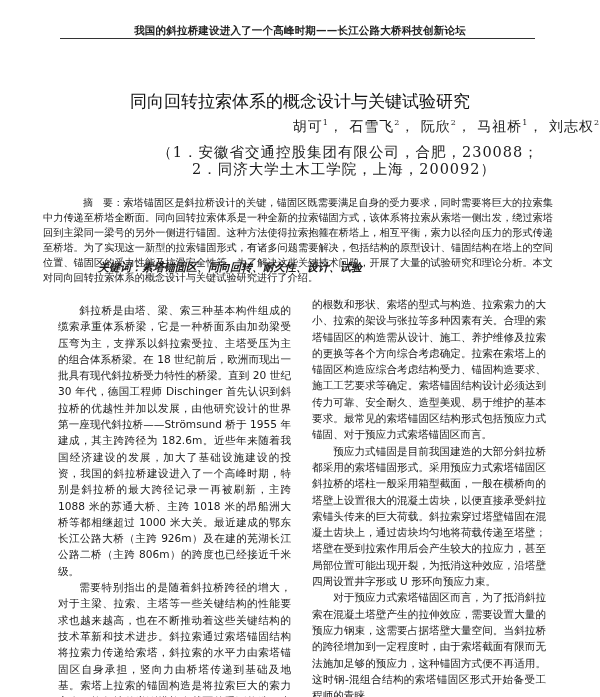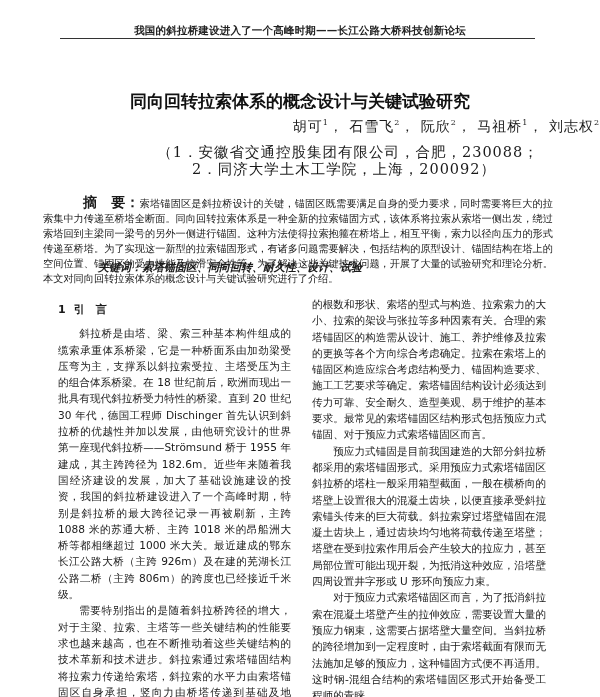--- a/index.html
+++ b/index.html
@@ -3,31 +3,31 @@
 <meta charset="utf-8">
 <style>
   html, body { margin: 0; padding: 0; background: #ffffff; }
   body { width: 600px; height: 697px; overflow: hidden; position: relative;
          font-family: "DejaVu Sans", sans-serif; color: #1a1a1a; }
   .running-head { position: absolute; top: 24px; left: 60px; width: 480px; text-align: center;
                   font-size: 10.5px; font-weight: bold; letter-spacing: 0.2px; color: #222; }
   .head-rule { position: absolute; top: 38px; left: 60px; width: 475px; height: 0;
                border-top: 1.2px solid #333; }
   .title { position: absolute; top: 90px; left: 0; width: 600px; text-align: center;
-           font-size: 17px; font-weight: bold; color: #111; }
+           font-size: 17px; font-weight: normal; color: #111; }
   .authors { position: absolute; top: 118px; left: 0; width: 600px; text-align: right;
              font-family: "DejaVu Serif", serif; font-size: 14px; letter-spacing: 1px; }
   .authors sup { font-size: 8px; }
   .affil { position: absolute; left: 0; width: 600px; text-align: center;
            font-family: "DejaVu Serif", serif; font-size: 14.5px; letter-spacing: 1px; }
   .affil1 { top: 143px; padding-left: 48px; }
   .affil2 { top: 160px; padding-left: 44px; }
   .abstract { position: absolute; top: 195px; left: 43px; width: 510px;
               font-size: 10.2px; line-height: 15px; text-align: justify; }
-  .abstract .lead { font-weight: bold; font-size: 14px; margin-left: 40px; }
+  .abstract .lead { font-weight: normal; font-size: 10px; margin-left: 40px; }
   .keywords { position: absolute; top: 260px; left: 98px; font-size: 11px; font-weight: bold; font-style: italic; }
   .col { position: absolute; top: 302px; font-size: 10.6px; line-height: 16.3px; text-align: justify; }
   .col-left { left: 58px; width: 233px; }
   .col-right { left: 312px; width: 234px; top: 296px; }
   .sec-head { font-weight: bold; font-size: 11px; margin-bottom: 7px; }
   .sec-head span { margin-right: 8px; }
   p { margin: 0; }
   .indent { text-indent: 2em; }
 </style>
 </head>
@@ -51,23 +51,20 @@
 
 <div class="abstract">
   <span class="lead">摘　要：</span><span>索塔锚固区是斜拉桥设计的关键，锚固区既需要满足自身的受力要求，同时需要将巨大的拉索集中力传递至桥塔全断面。同向回转拉索体系是一种全新的拉索锚固方式，该体系将拉索从索塔一侧出发，绕过索塔回到主梁同一梁号的另外一侧进行锚固。这种方法使得拉索抱箍在桥塔上，相互平衡，索力以径向压力的形式传递至桥塔。为了实现这一新型的拉索锚固形式，有诸多问题需要解决，包括结构的原型设计、锚固结构在塔上的空间位置、锚固区的受力性能及抗滑安全性等。为了解决这些关键技术问题，开展了大量的试验研究和理论分析。本文对同向回转拉索体系的概念设计与关键试验研究进行了介绍。</span>
 </div>
 
 <div class="keywords">
   <span>关键词：</span><span>索塔锚固区、同向回转、耐久性、设计、试验</span>
 </div>
 
 <div class="col col-left">
-  <div class="sec-head">
-    <span>1</span><span>引　言</span>
-  </div>
   <p class="indent">斜拉桥是由塔、梁、索三种基本构件组成的缆索承重体系桥梁，它是一种桥面系由加劲梁受压弯为主，支撑系以斜拉索受拉、主塔受压为主的组合体系桥梁。在 18 世纪前后，欧洲而现出一批具有现代斜拉桥受力特性的桥梁。直到 20 世纪 30 年代，德国工程师 Dischinger 首先认识到斜拉桥的优越性并加以发展，由他研究设计的世界第一座现代斜拉桥——Strömsund 桥于 1955 年建成，其主跨跨径为 182.6m。近些年来随着我国经济建设的发展，加大了基础设施建设的投资，我国的斜拉桥建设进入了一个高峰时期，特别是斜拉桥的最大跨径记录一再被刷新，主跨 1088 米的苏通大桥、主跨 1018 米的昂船洲大桥等都相继超过 1000 米大关。最近建成的鄂东长江公路大桥（主跨 926m）及在建的芜湖长江公路二桥（主跨 806m）的跨度也已经接近千米级。</p>
   <p class="indent">需要特别指出的是随着斜拉桥跨径的增大，对于主梁、拉索、主塔等一些关键结构的性能要求也越来越高，也在不断推动着这些关键结构的技术革新和技术进步。斜拉索通过索塔锚固结构将拉索力传递给索塔，斜拉索的水平力由索塔锚固区自身承担，竖向力由桥塔传递到基础及地基。索塔上拉索的锚固构造是将拉索巨大的索力安全、均匀地传递到塔柱全截面的重要构造。由于拉索强大的集中力作用，使得锚固区应力集中现象普遍存在。索塔锚固构造与拉索的布置、拉索</p>
 </div>
 
 <div class="col col-right">
   <p>的根数和形状、索塔的型式与构造、拉索索力的大小、拉索的架设与张拉等多种因素有关。合理的索塔锚固区的构造需从设计、施工、养护维修及拉索的更换等各个方向综合考虑确定。拉索在索塔上的锚固区构造应综合考虑结构受力、锚固构造要求、施工工艺要求等确定。索塔锚固结构设计必须达到传力可靠、安全耐久、造型美观、易于维护的基本要求。最常见的索塔锚固区结构形式包括预应力式锚固、对于预应力式索塔锚固区而言。</p>
   <p class="indent">预应力式锚固是目前我国建造的大部分斜拉桥都采用的索塔锚固形式。采用预应力式索塔锚固区斜拉桥的塔柱一般采用箱型截面，一般在横桥向的塔壁上设置很大的混凝土齿块，以便直接承受斜拉索锚头传来的巨大荷载。斜拉索穿过塔壁锚固在混凝土齿块上，通过齿块均匀地将荷载传递至塔壁；塔壁在受到拉索作用后会产生较大的拉应力，甚至局部位置可能出现开裂，为抵消这种效应，沿塔壁四周设置井字形或 U 形环向预应力束。</p>
   <p class="indent">对于预应力式索塔锚固区而言，为了抵消斜拉索在混凝土塔壁产生的拉伸效应，需要设置大量的预应力钢束，这需要占据塔壁大量空间。当斜拉桥的跨径增加到一定程度时，由于索塔截面有限而无法施加足够的预应力，这种锚固方式便不再适用。这时钢-混组合结构的索塔锚固区形式开始备受工程师的青睐。</p>
 </div>
 

